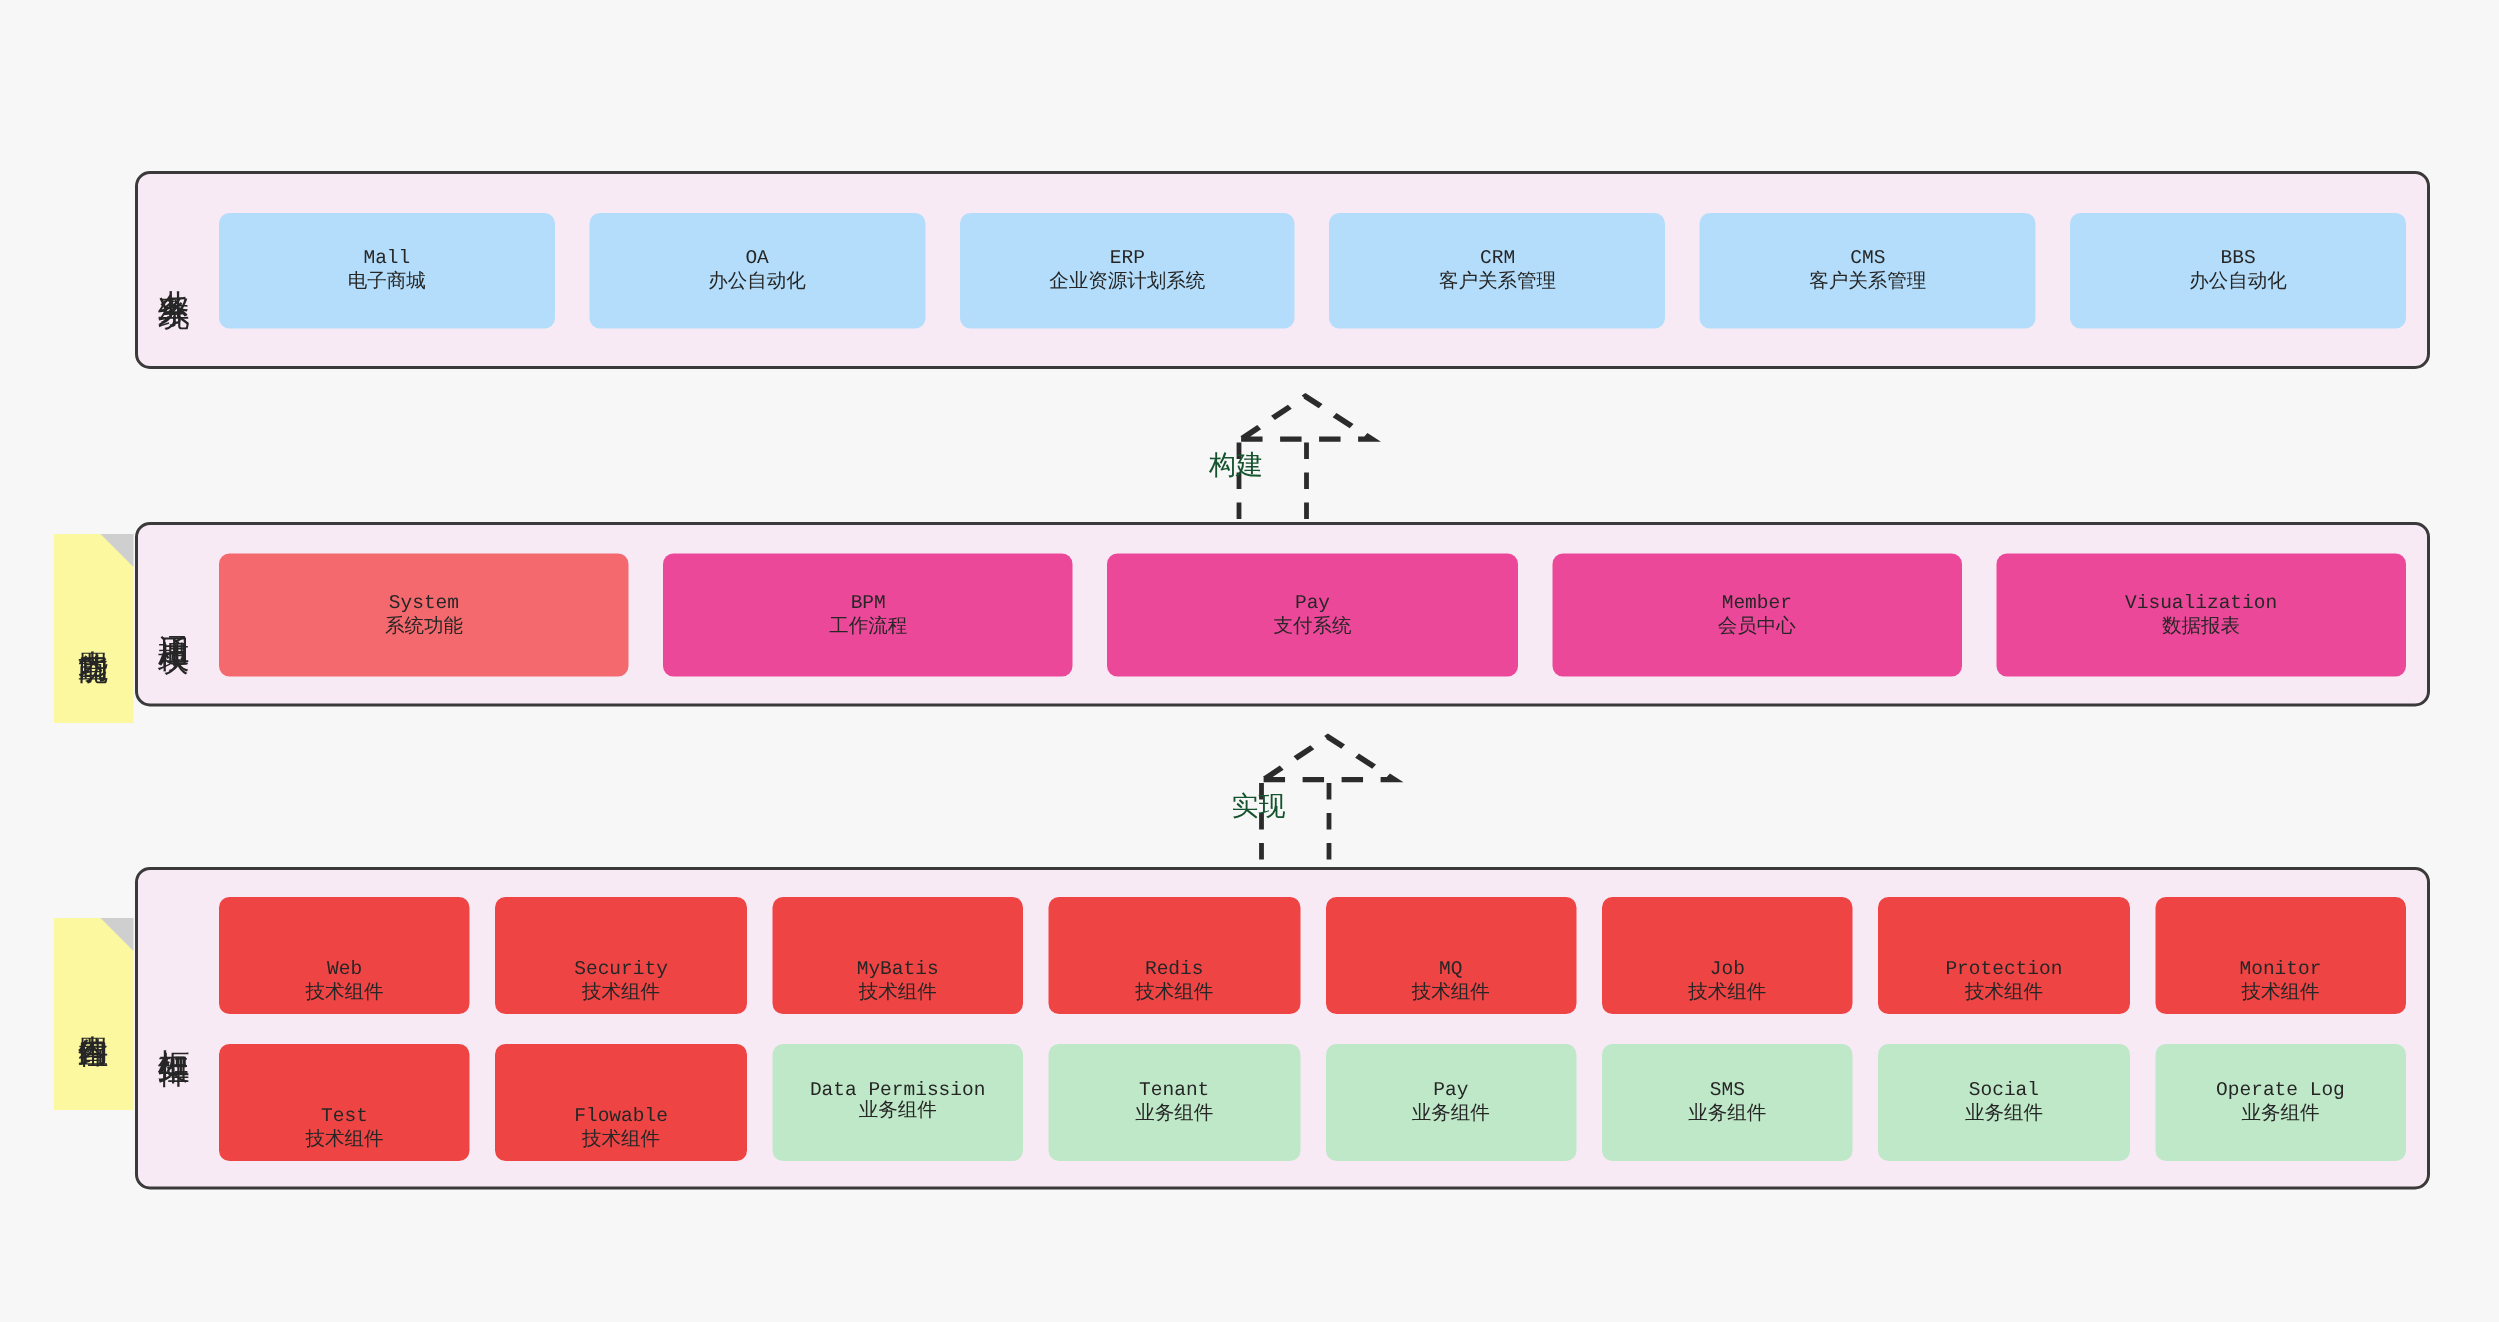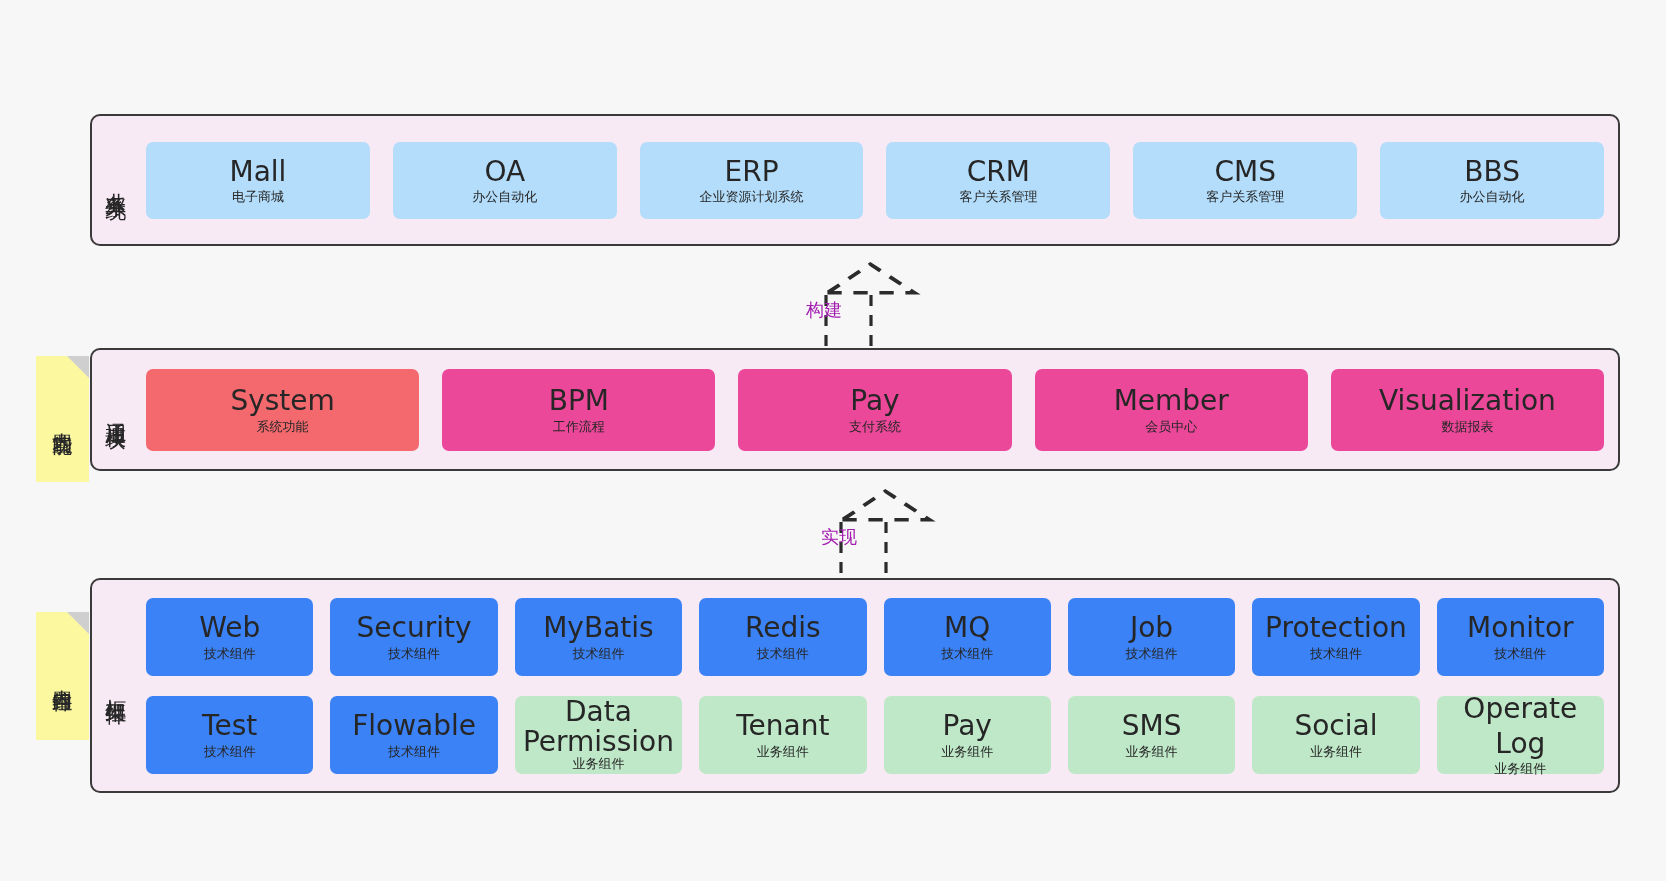--- a/index.html
+++ b/index.html
@@ -68,27 +68,27 @@
     display: flex;
     flex-direction: column;
     align-items: center;
     justify-content: center;
     text-align: center;
     color: #262626;
     line-height: 1.22;
     padding: 6px 4px;
   }
 
-  .card .en   { font-size: 28px; }
+  .card .en   { font-size: 13px; font-family: Liberation Mono, monospace; }
   .card .zh   { font-size: 13px; }
 
   .card.blue        { background: #b3ddfb; height: 77px; }
   .card.red         { background: #f4696e; height: 82px; }
   .card.pink        { background: #ec4899; height: 82px; }
-  .card.green       { background: #3b82f6; height: 78px; }
+  .card.green       { background: #ef4444; height: 78px; justify-content: flex-end; }
   .card.greenlight  { background: #bfe8c8; height: 78px; }
 
   
   .note {
     position: absolute;
     width: 53px;
     background: #fbf8a0;
     display: flex;
     align-items: center;
     justify-content: center;
@@ -110,21 +110,21 @@
     border-top: 22px solid #cfcfcf;
     border-left: 22px solid transparent;
   }
 
   
   .connector { position: absolute; }
   .connector svg { display: block; overflow: visible; }
   .connector .conn-label {
     position: absolute;
     font-size: 18px;
-    color: #a21caf;
+    color: #14532d;
     white-space: nowrap;
     background: transparent;
   }
 </style>
 </head>
 <body>
 
 <div id="canvas">
 
   <div class="layer" id="layer-business" style="left:90px; top:114px; width:1530px; height:132px;">

